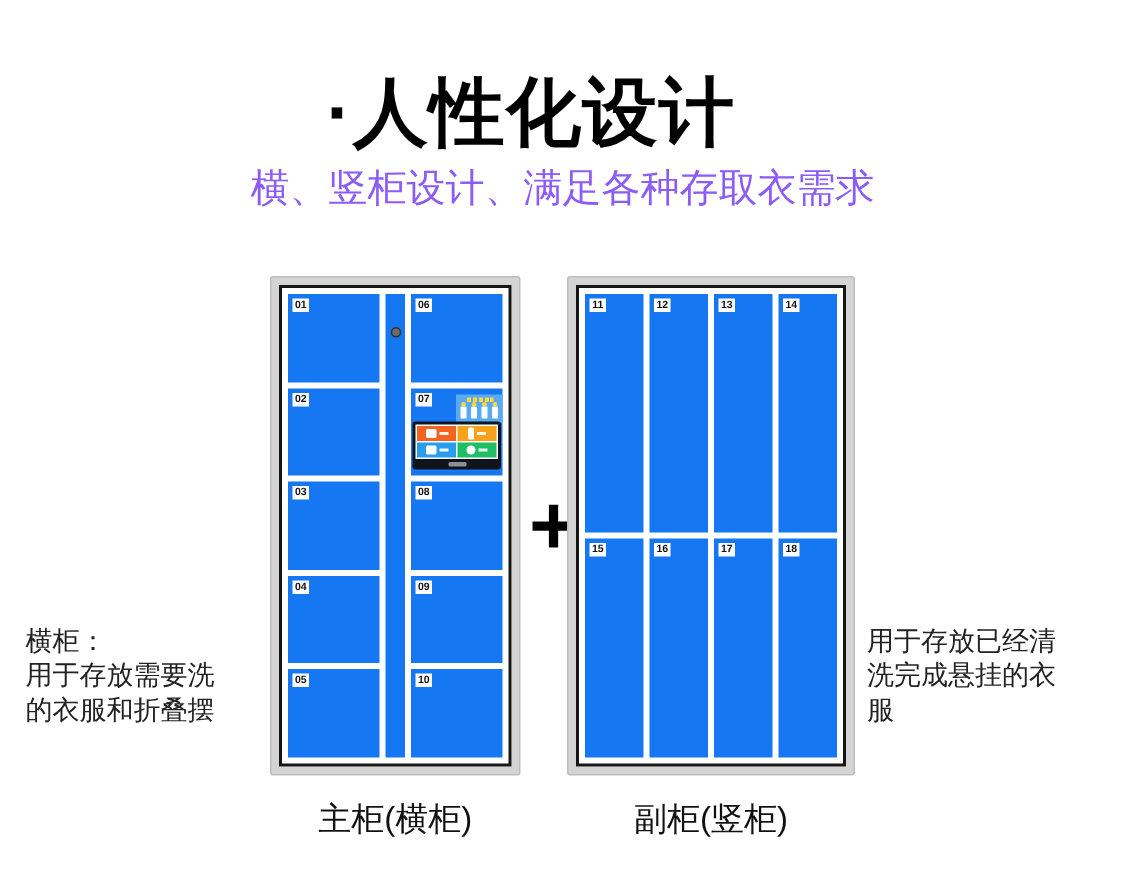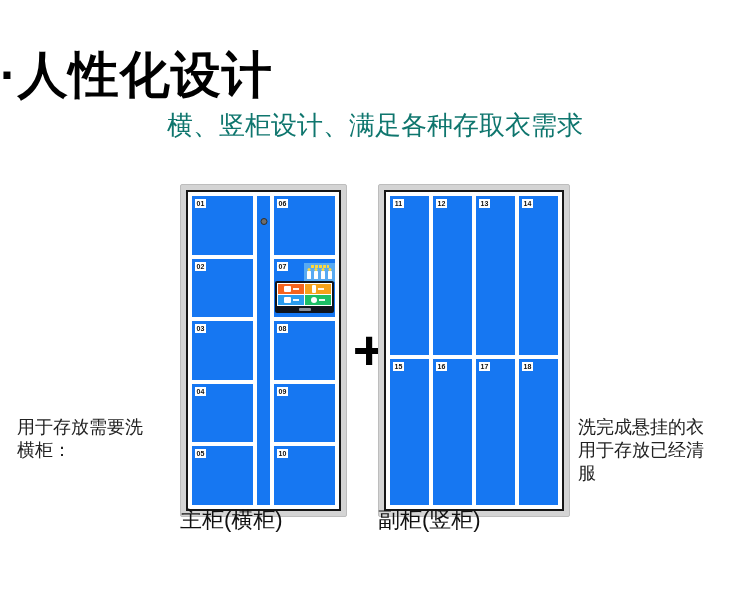--- a/index.html
+++ b/index.html
@@ -4,24 +4,24 @@
 <style>
   html,body{margin:0;padding:0;}
   body{
     width:750px;height:591px;position:relative;overflow:hidden;
     background:#ffffff;color:#111;
     font-family:"Liberation Sans", sans-serif;
   }
   .abs{position:absolute;}
 
   
-  .title{top:42px;left:0;width:708px;
+  .title{top:42px;left:0;width:708px;text-align:center;
          font-size:50px;font-weight:bold;letter-spacing:1px;color:#000;}
   .subtitle{top:108px;left:0;width:750px;text-align:center;
-            font-size:26px;color:#0f766e;}
+            font-size:26px;color:#8b5cf6;}
 
   
   .cabinet{background:#d4d4d4;border:1px solid #bdbdbd;border-radius:2px;
            padding:5px;box-sizing:border-box;}
   .cabinet-inner{border:2px solid #161616;background:#fff;padding:4px;
                  height:100%;box-sizing:border-box;}
   #left-cabinet{left:180px;top:184px;width:167px;height:333px;}
   #right-cabinet{left:378px;top:184px;width:192px;height:333px;}
 
   #left-grid{display:flex;gap:4px;height:100%;}
@@ -65,41 +65,42 @@
   .tile-icon.tall{width:4px;height:8px;}
   .tile-icon.gear{width:6px;height:6px;border-radius:50%;}
   .tile-bar{width:6px;height:2px;background:rgba(255,255,255,.92);flex:none;}
   .screen-home{position:absolute;bottom:2px;left:50%;transform:translateX(-50%);
                width:12px;height:3px;background:#8a8f98;border-radius:1px;}
 
   
   .plus{left:346px;top:320px;width:46px;height:58px;display:flex;
         align-items:center;justify-content:center;
         font-size:56px;font-weight:bold;color:#000;}
-  .caption{top:505px;font-size:22px;color:#111;text-align:left;}
+  .caption{top:531px;font-size:22px;color:#111;text-align:center;}
   #caption-left{left:180px;width:167px;}
   #caption-right{left:378px;width:192px;}
   .note{font-size:18px;line-height:23px;color:#222;}
   #note-left{left:17px;top:416px;width:170px;}
   #note-right{left:578px;top:416px;width:170px;}
 </style>
 </head>
 <body>
 
 <div class="abs title">·人性化设计</div>
 <div class="abs subtitle">横、竖柜设计、满足各种存取衣需求</div>
 
 <div class="abs note" id="note-left">
+  <div>横柜：</div>
   <div>用于存放需要洗</div>
-  <div>横柜：</div>
+  <div>的衣服和折叠摆</div>
 </div>
 
 <div class="abs note" id="note-right">
+  <div>用于存放已经清</div>
   <div>洗完成悬挂的衣</div>
-  <div>用于存放已经清</div>
   <div>服</div>
 </div>
 
 <div class="abs cabinet" id="left-cabinet">
   <div class="cabinet-inner">
     <div id="left-grid">
       <div class="vcol">
         <div class="door">
           <span class="tag">01</span>
         </div>

